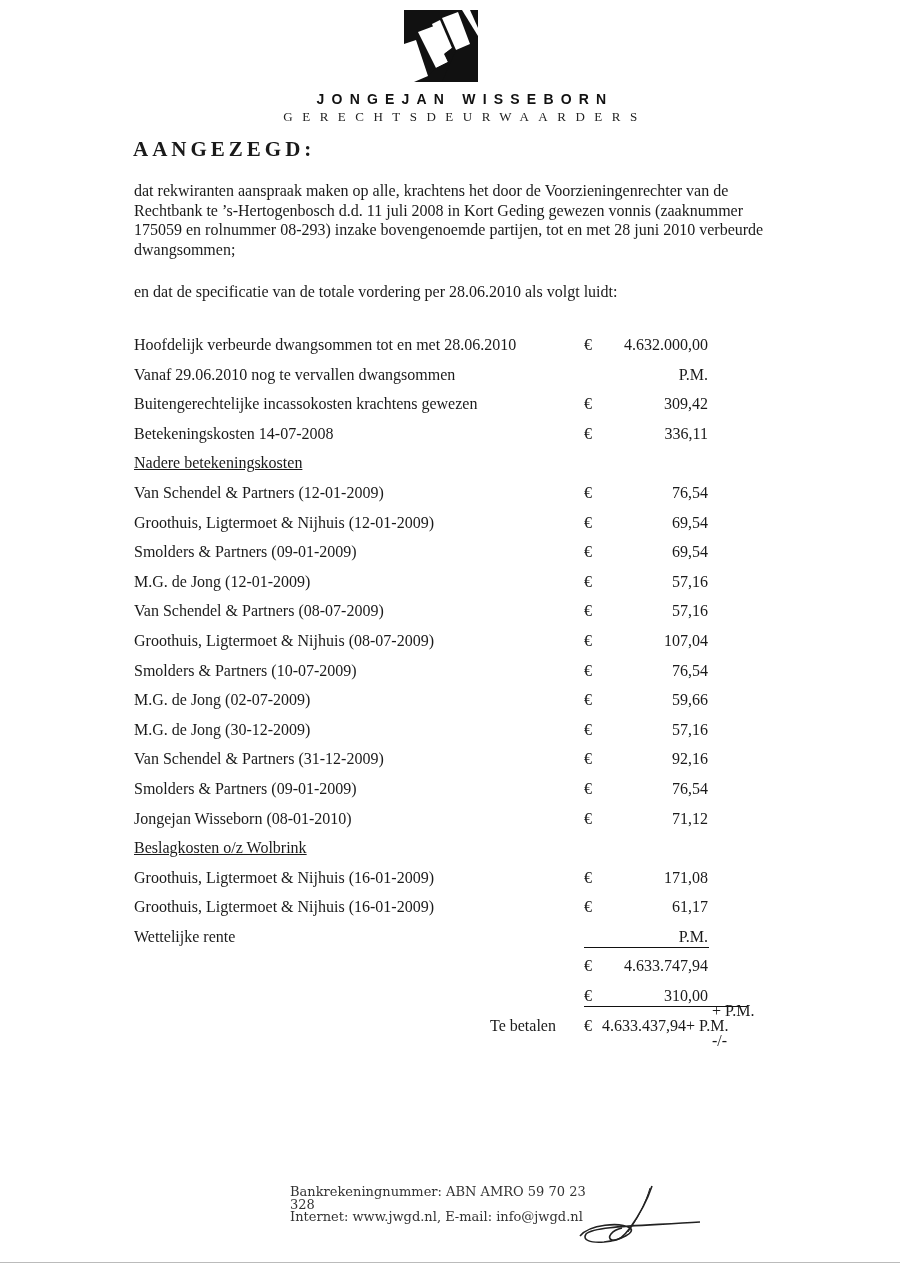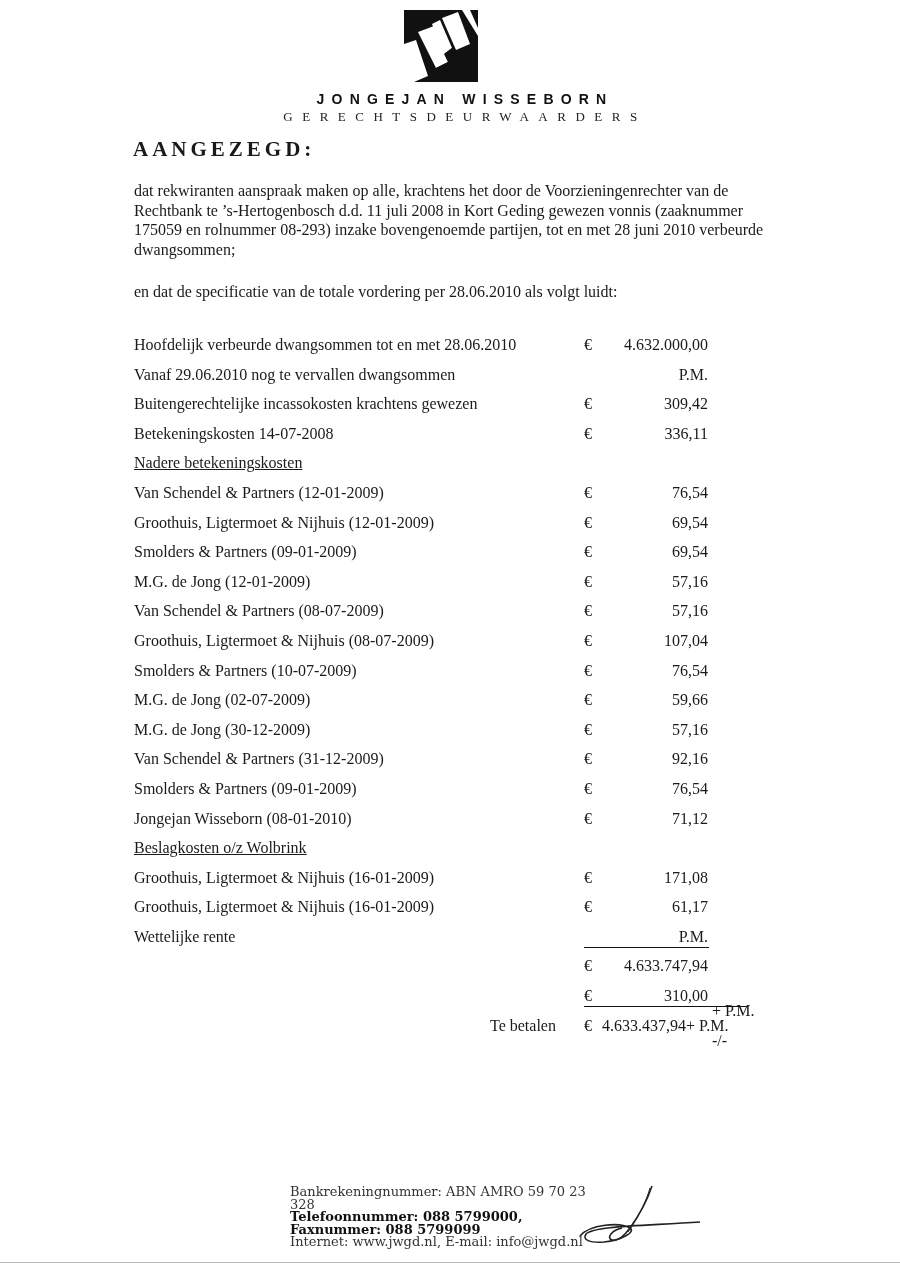--- a/index.html
+++ b/index.html
@@ -184,21 +184,20 @@
 
   <div class="row">
     <span class="total-label">Te betalen</span>
     <span class="total-cur">€</span>
     <span class="total-amt">4.633.437,94+ P.M.</span>
   </div>
 </div>
 
 <div class="footer">
   <div>Bankrekeningnummer: ABN AMRO 59 70 23 328</div>
-  <div class="bold">Telefoonnummer: 088 5799000, Faxnummer: 088 5799099</div>
   <div>Internet: www.jwgd.nl, E-mail: info@jwgd.nl</div>
 </div>
 
 <div class="signature">
   <svg width="150" height="70" viewBox="0 0 150 70">
     <path d="M92,6 C88,18 80,34 70,48 C64,56 58,62 52,60 C46,58 52,50 62,48" stroke="#222" stroke-width="1.6" fill="none"></path>
     <path d="M90,8 C86,22 78,38 68,52" stroke="#222" stroke-width="1" fill="none"></path>
     <path d="M20,56 C30,44 60,42 70,48 C76,52 62,60 44,62 C30,63 22,60 26,54 C34,46 80,46 140,42" stroke="#222" stroke-width="1.6" fill="none"></path>
   </svg>
 </div>

